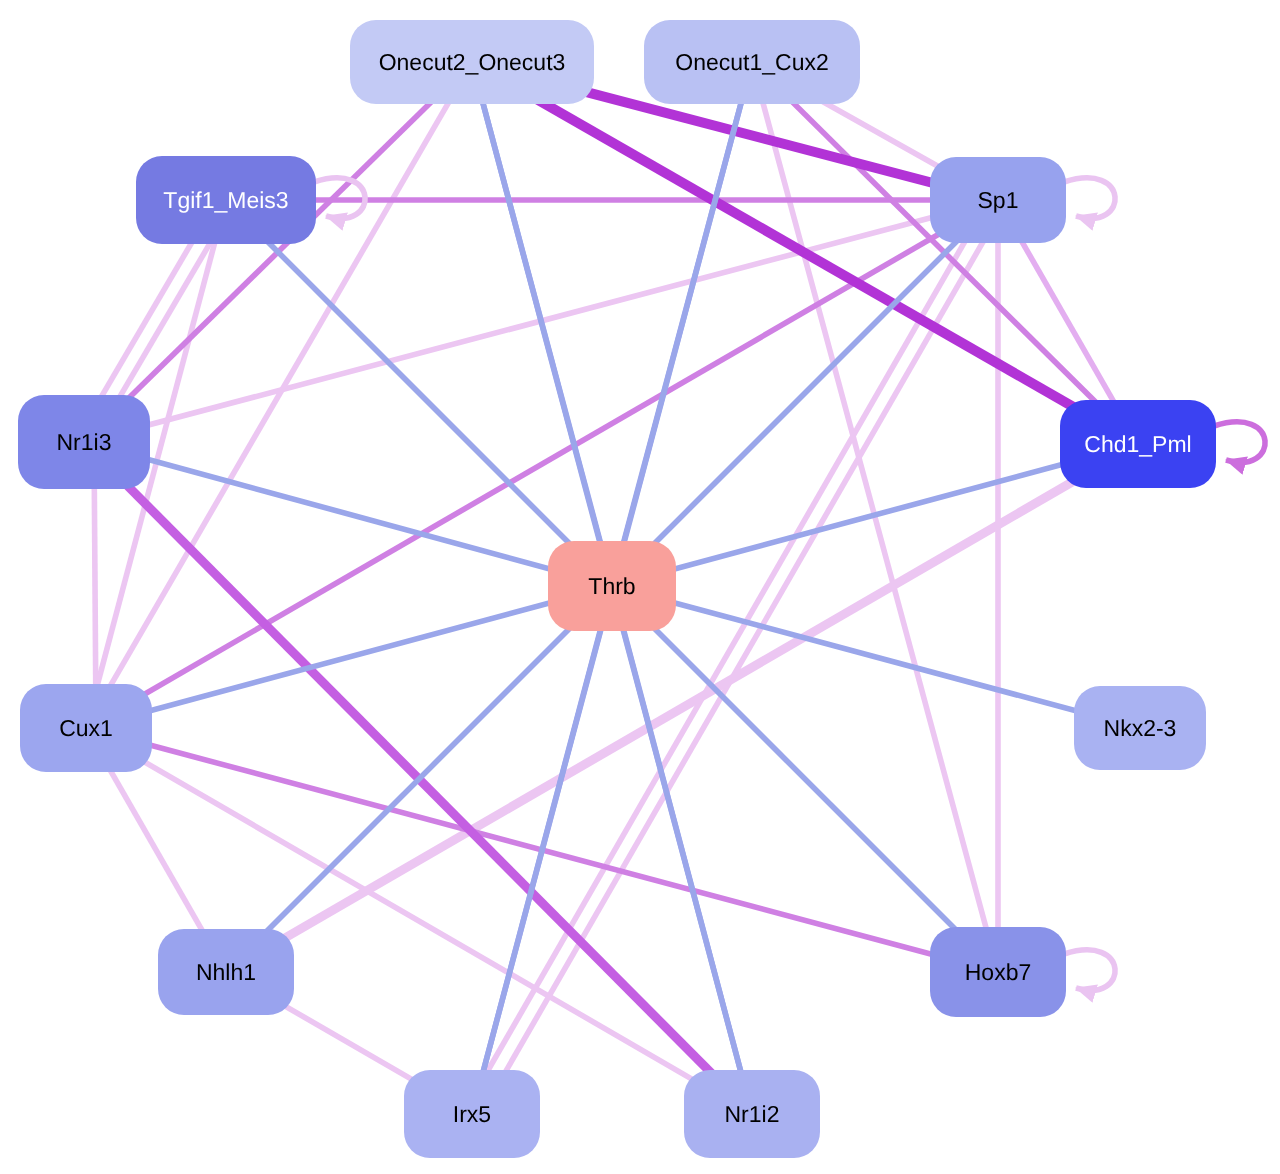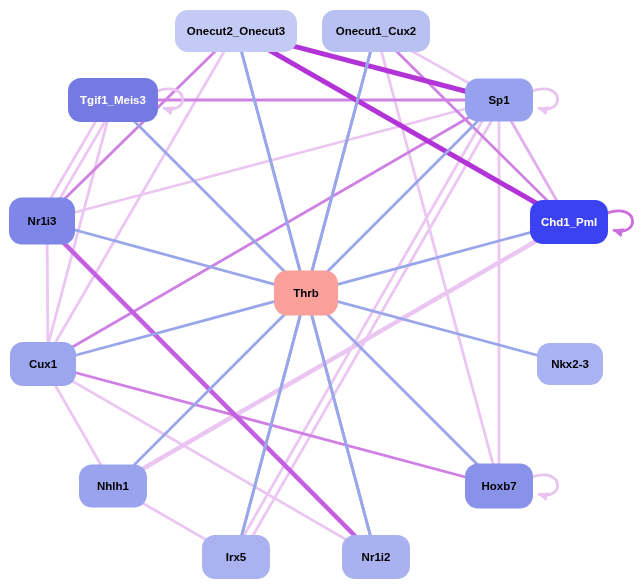--- a/index.html
+++ b/index.html
@@ -7,21 +7,20 @@
     padding: 0;
     background: #ffffff;
     font-family: "Liberation Sans", sans-serif;
   }
   .stage {
     position: relative;
     width: 640px;
     height: 587px;
     background: #ffffff;
     overflow: hidden;
-    font-weight: bold;
   }
   svg { display: block; }
   .node-shape { stroke: none; }
   .node-label {
     font-family: "Liberation Sans", sans-serif;
     font-size: 11.5px;
     pointer-events: none;
   }
   .edge { fill: none; }
 </style>

